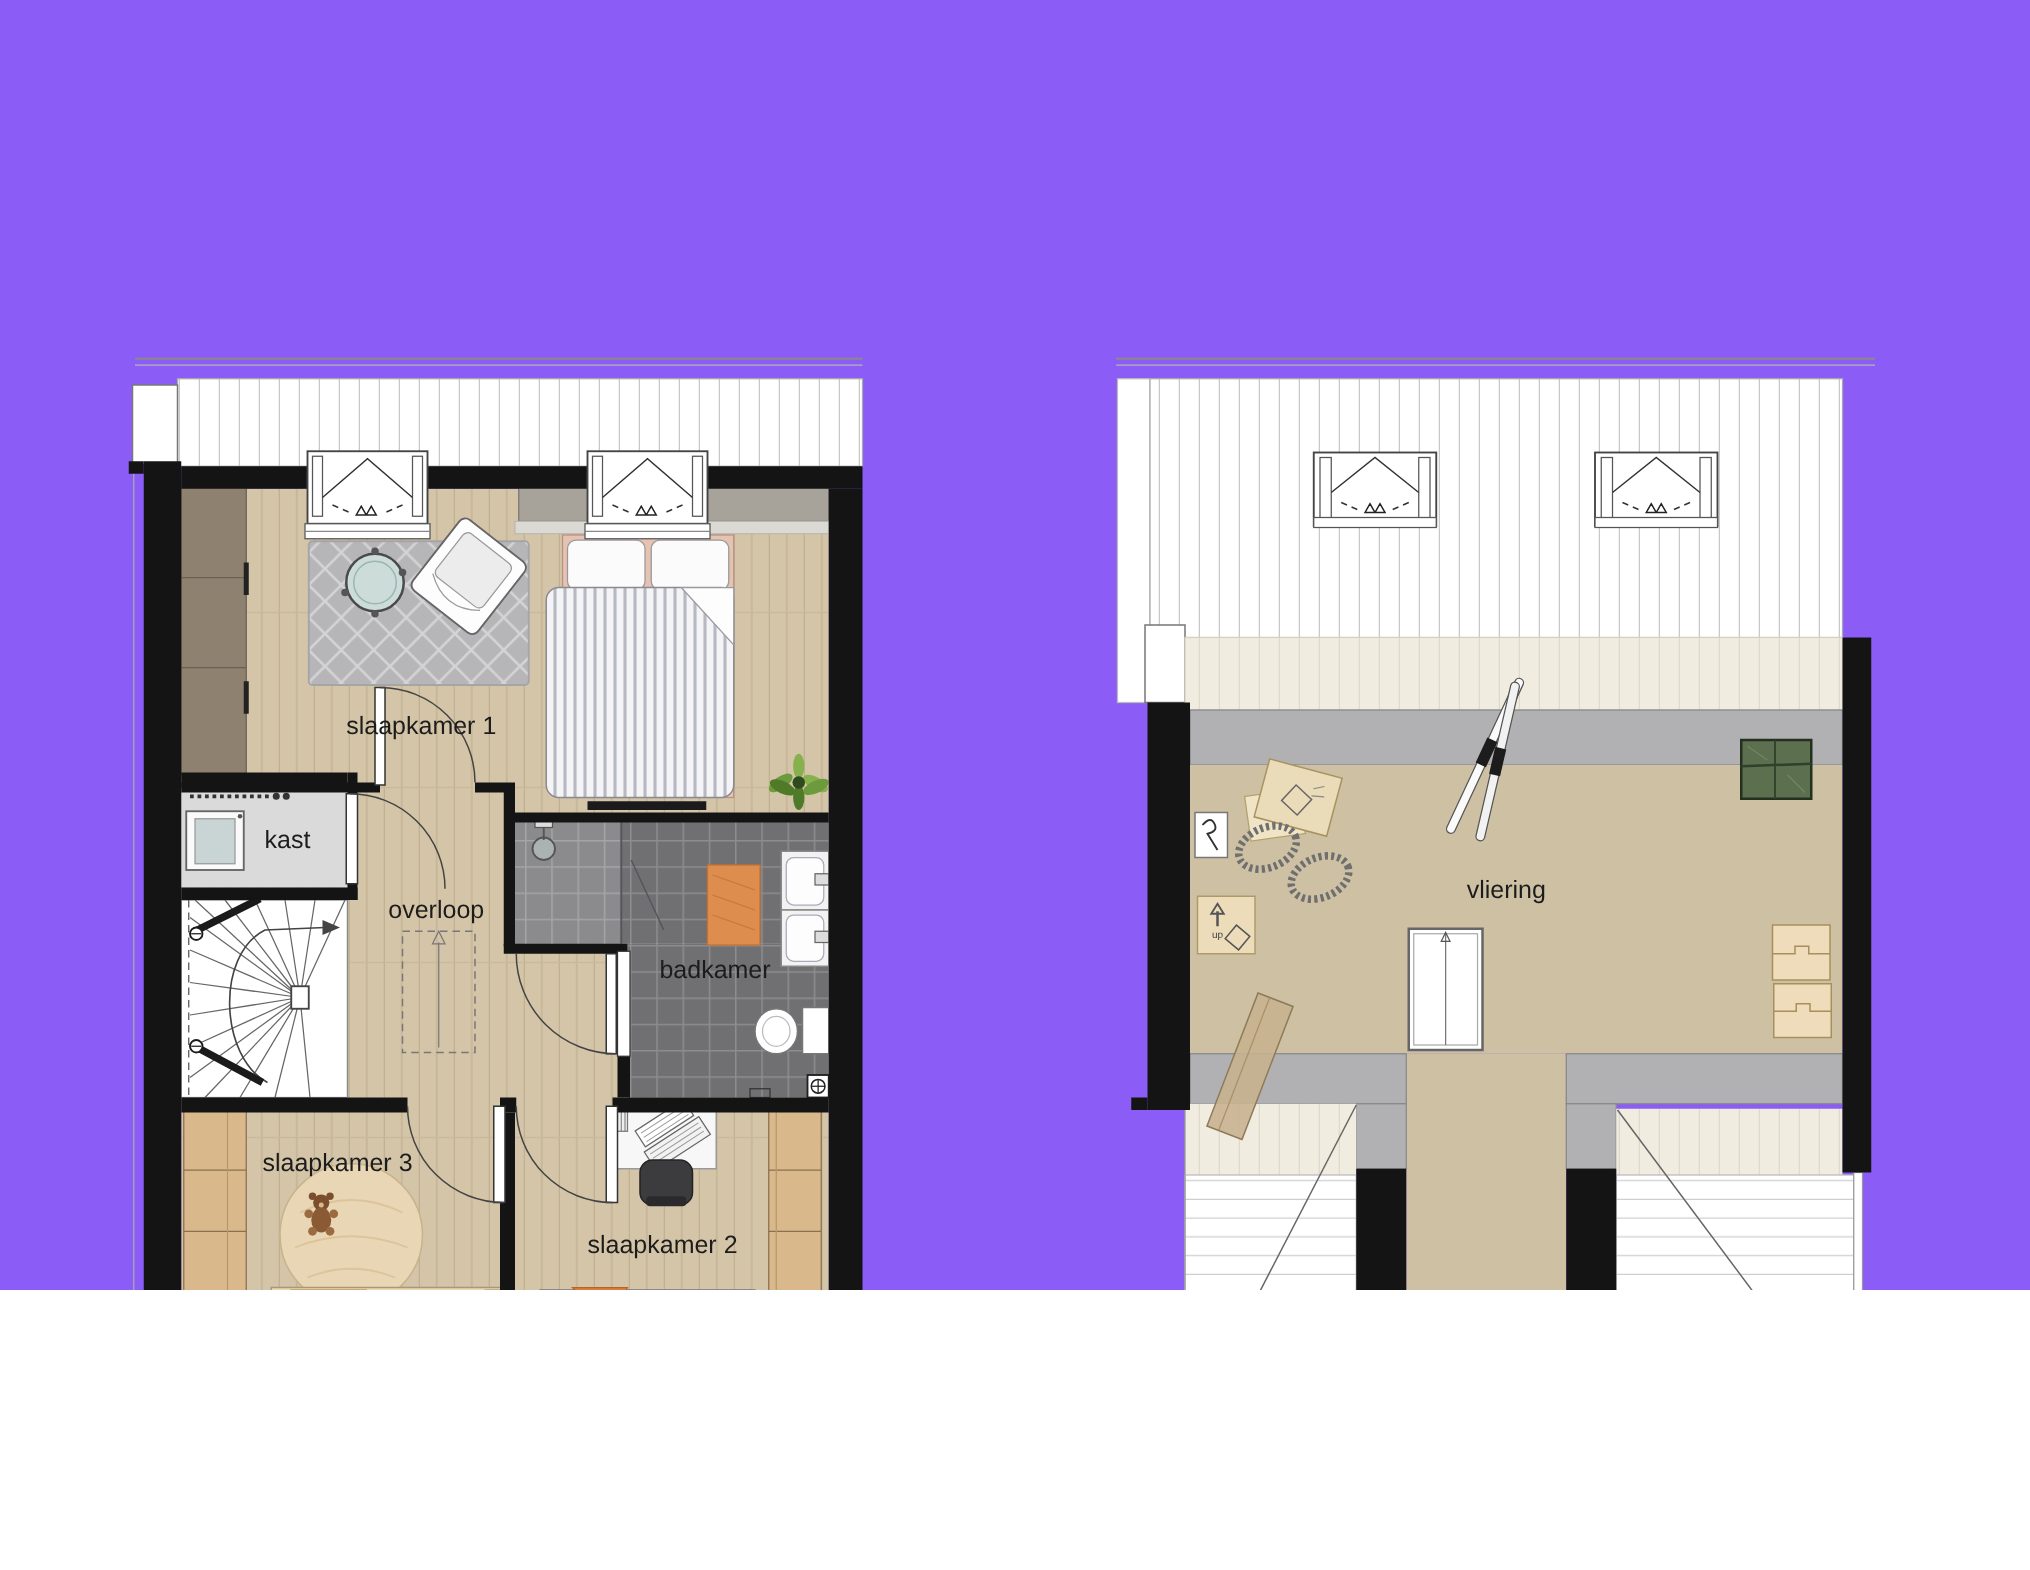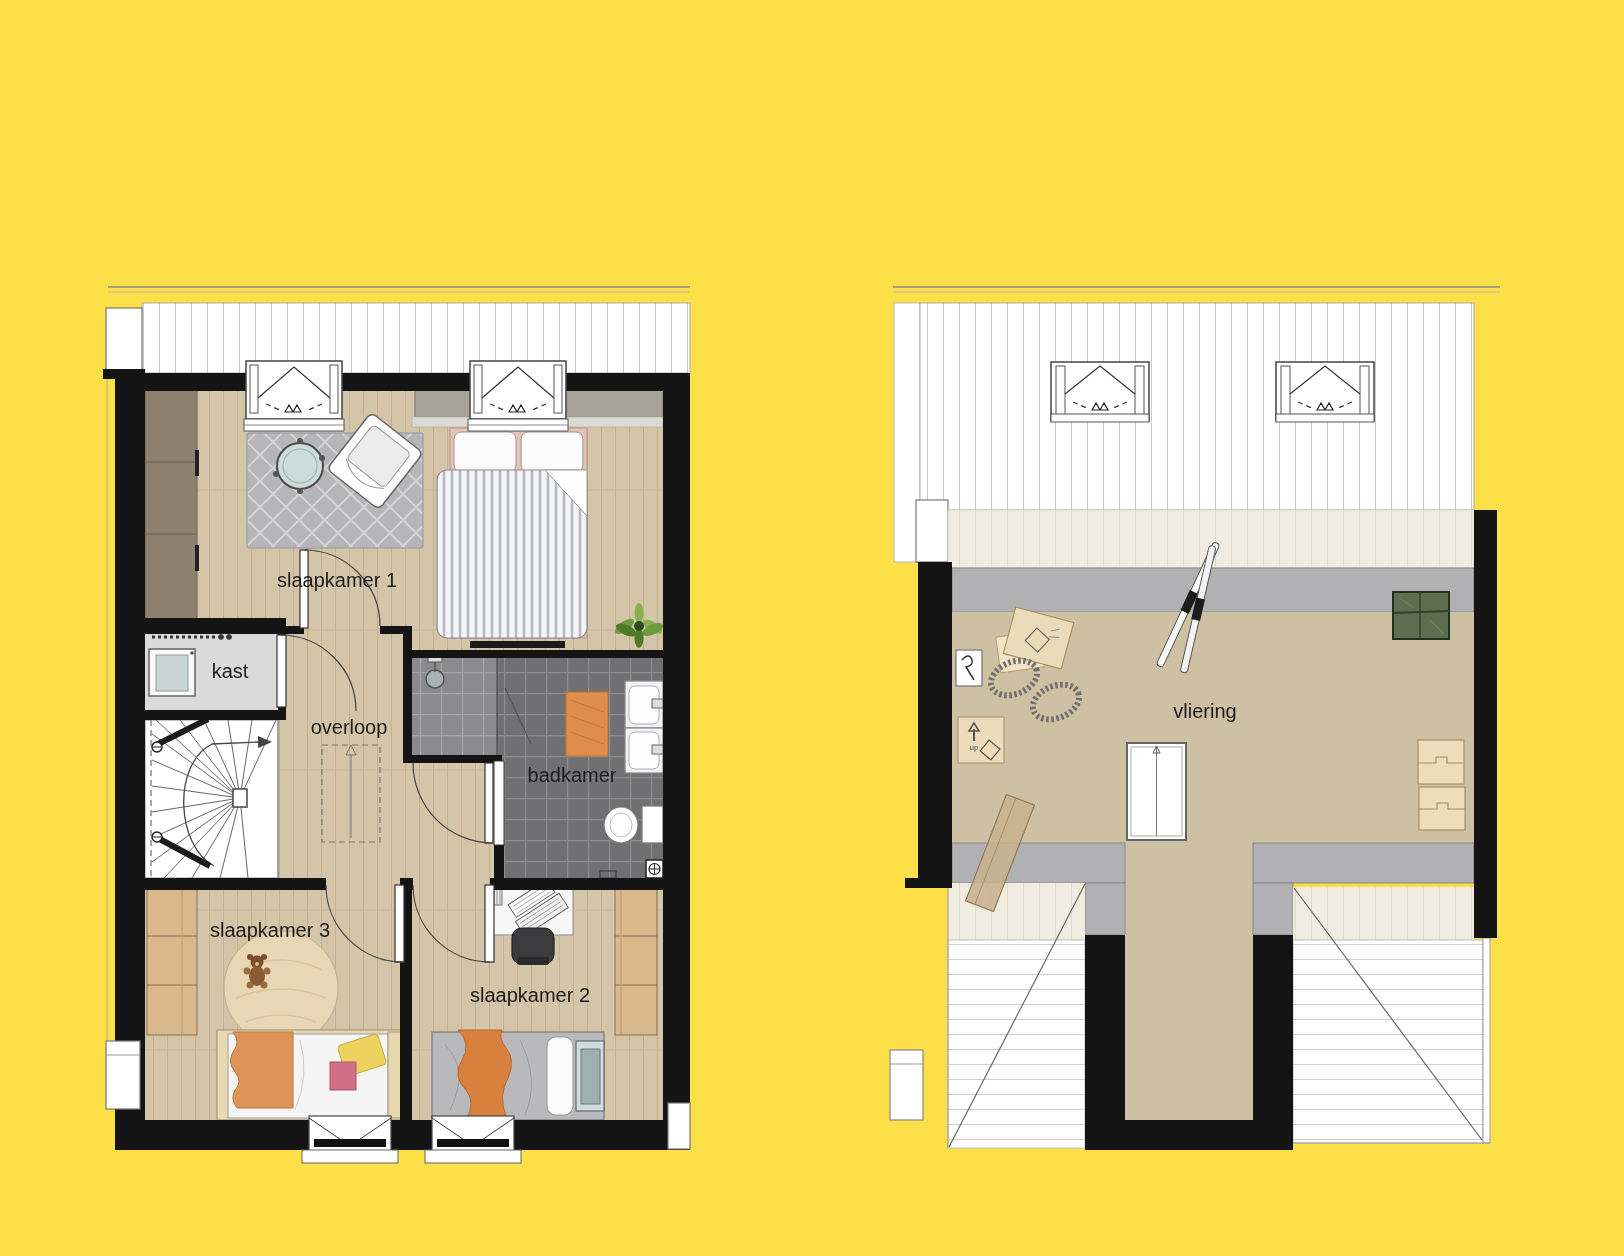--- a/index.html
+++ b/index.html
@@ -1,16 +1,16 @@
 <!DOCTYPE html>
 <html><head>
 <meta charset="utf-8">
 <style>
   html,body{margin:0;padding:0;background:#ffffff;}
-  .stage{position:relative;width:1624px;height:1256px;background:#fde047;overflow:hidden;}
+  .stage{position:relative;width:1624px;height:1032px;background:#8b5cf6;overflow:hidden;}
   svg{position:absolute;top:0;left:0;}
   text{font-family:"Liberation Sans", sans-serif;fill:#1c1c1c;}
   .room-label{font-size:20px;}
   .tiny-label{font-size:8px;fill:#444;}
 </style>
 </head>
 <body>
 
 <div class="stage">
 <svg width="1624" height="1256" viewBox="0 0 1624 1256">

